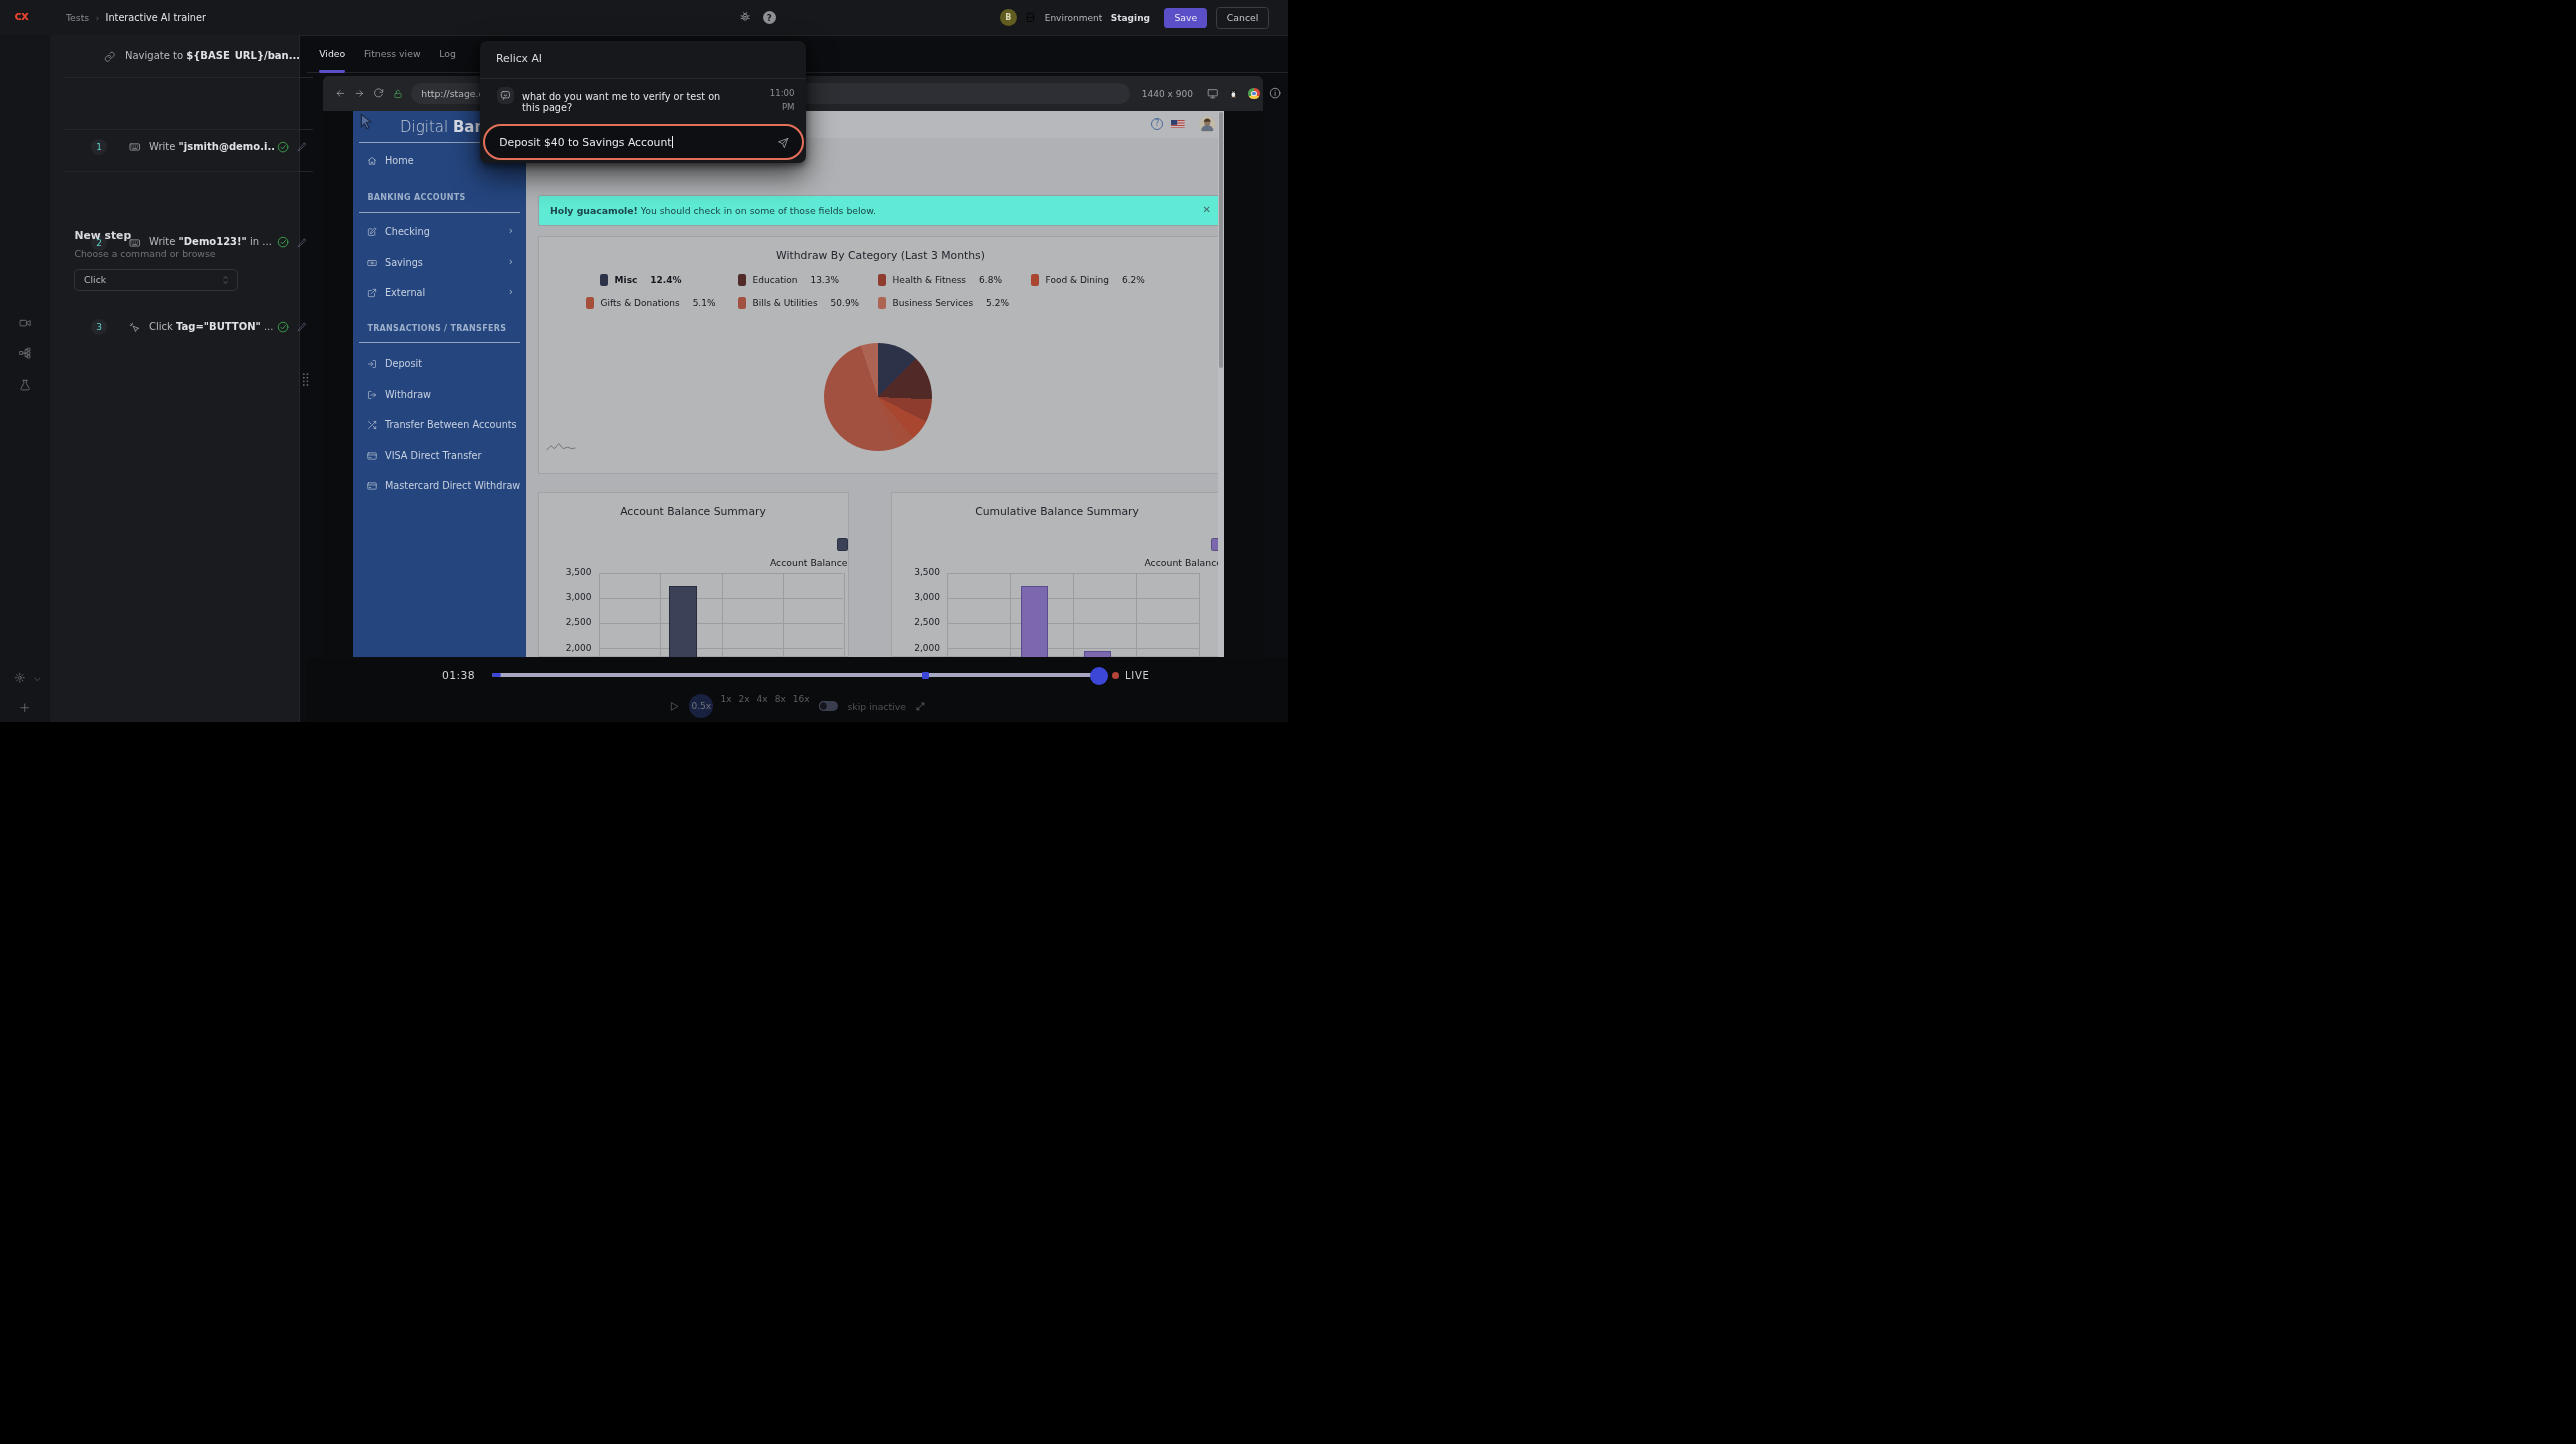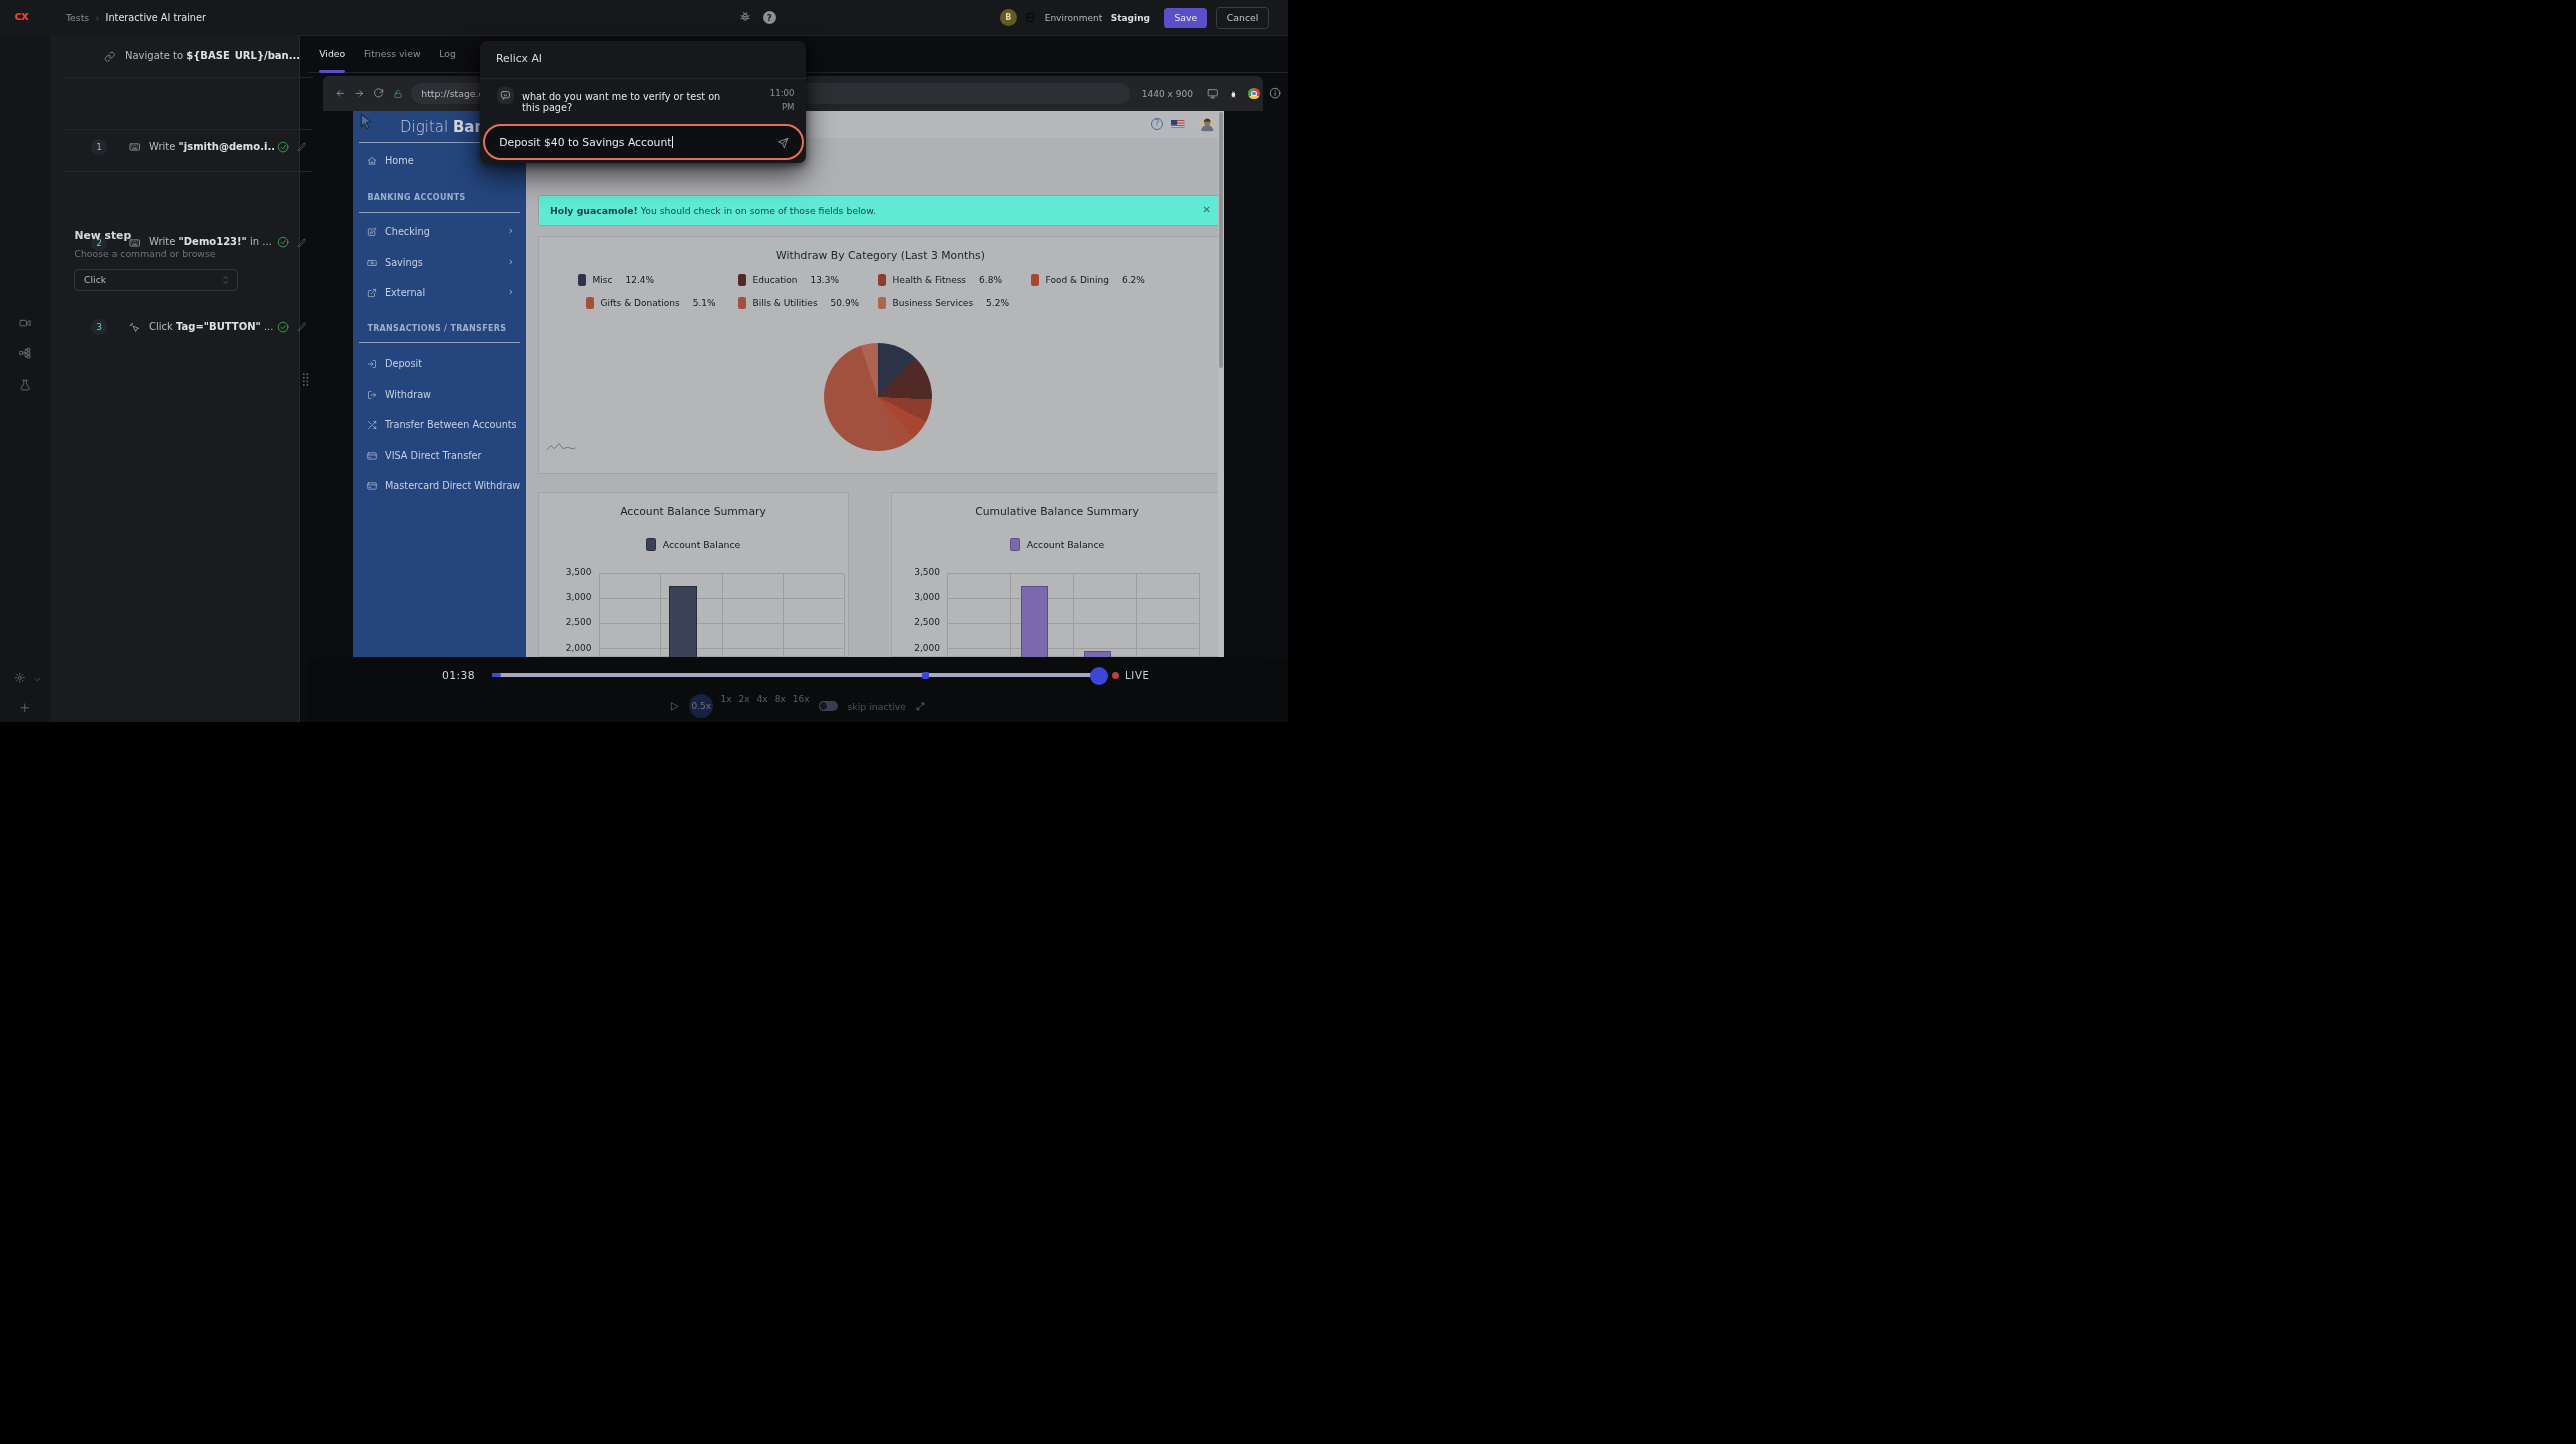--- a/index.html
+++ b/index.html
@@ -99,22 +99,22 @@
   .card{position:absolute;background:#b5b6b8;border:0.7px solid #a2a3a6;box-sizing:border-box;}
   #card1{left:11.5px;top:125px;width:686px;height:238px;}
   #card2{left:11.5px;top:381px;width:311px;height:165px;}
   #card3{left:365px;top:381px;width:332px;height:165px;}
   .card-title{position:absolute;left:0;right:0;top:12.2px;text-align:center;font-size:10.8px;color:#22252c;}
   .lgd-item{position:absolute;display:flex;align-items:center;font-size:9px;color:#15181e;white-space:nowrap;}
   .lgd-sw{width:8.6px;height:12.2px;border-radius:2.2px;margin-right:6.5px;}
   .lgd-val{margin-left:13px;}
   #pie{position:absolute;left:285px;top:106px;width:108px;height:108px;border-radius:50%;}
   #sparkline{position:absolute;left:6.5px;top:203px;}
-  .bar-lgd{position:absolute;left:0;right:0;top:45px;display:flex;justify-content:center;align-items:center;gap:6.5px;
-      font-size:9.3px;color:#15181e;}
+  .bar-lgd{position:absolute;left:0;right:0;top:45px;display:flex;justify-content:center;align-items:flex-end;gap:6.5px;
+      font-size:9.3px;color:#15181e;flex-direction:column;}
   .bar-lgd .sw{width:8.6px;height:10.8px;border-radius:2.2px;border:1.1px solid rgba(0,0,0,.25);}
   .ytick{position:absolute;text-align:right;font-size:9px;color:#1a1d24;}
   .gline{position:absolute;background:#9c9da0;}
   .bar{position:absolute;}
   #bank-scroll{position:absolute;right:0;top:0;width:5.8px;height:546px;background:#bcbdc0;}
   #bank-scroll i{position:absolute;left:0.7px;top:1.4px;width:4.3px;height:256px;background:#909195;border-radius:2.2px;}
 
   
   #player{position:absolute;left:307px;top:658px;width:981px;height:65px;background:#0a0b0d;}
   #ptime{position:absolute;left:135px;top:10.8px;font-size:10.8px;color:#d4d5d8;letter-spacing:0.4px;}
@@ -461,21 +461,21 @@
       <div id="dash-title">Dashboard</div>
 
       <div id="alert">
         <div class="atxt"><b>Holy guacamole!</b><span> You should check in on some of those fields below.</span></div>
         <div id="alert-close">✕</div>
       </div>
 
       <div class="card" id="card1">
         <div class="card-title">Withdraw By Category (Last 3 Months)</div>
         <div id="pie-legend">
-            <div class="lgd-item" style="left: 39px; top: 37px;">
+            <div class="lgd-item" style="left: 61px; top: 37px; font-weight: bold;">
               <span class="lgd-sw" style="background:#2c3349"></span>
               <span>Misc</span>
               <span class="lgd-val">12.4%</span>
             </div>
             <div class="lgd-item" style="left: 199px; top: 37px;">
               <span class="lgd-sw" style="background:#512a27"></span>
               <span>Education</span>
               <span class="lgd-val">13.3%</span>
             </div>
             <div class="lgd-item" style="left: 339px; top: 37px;">

